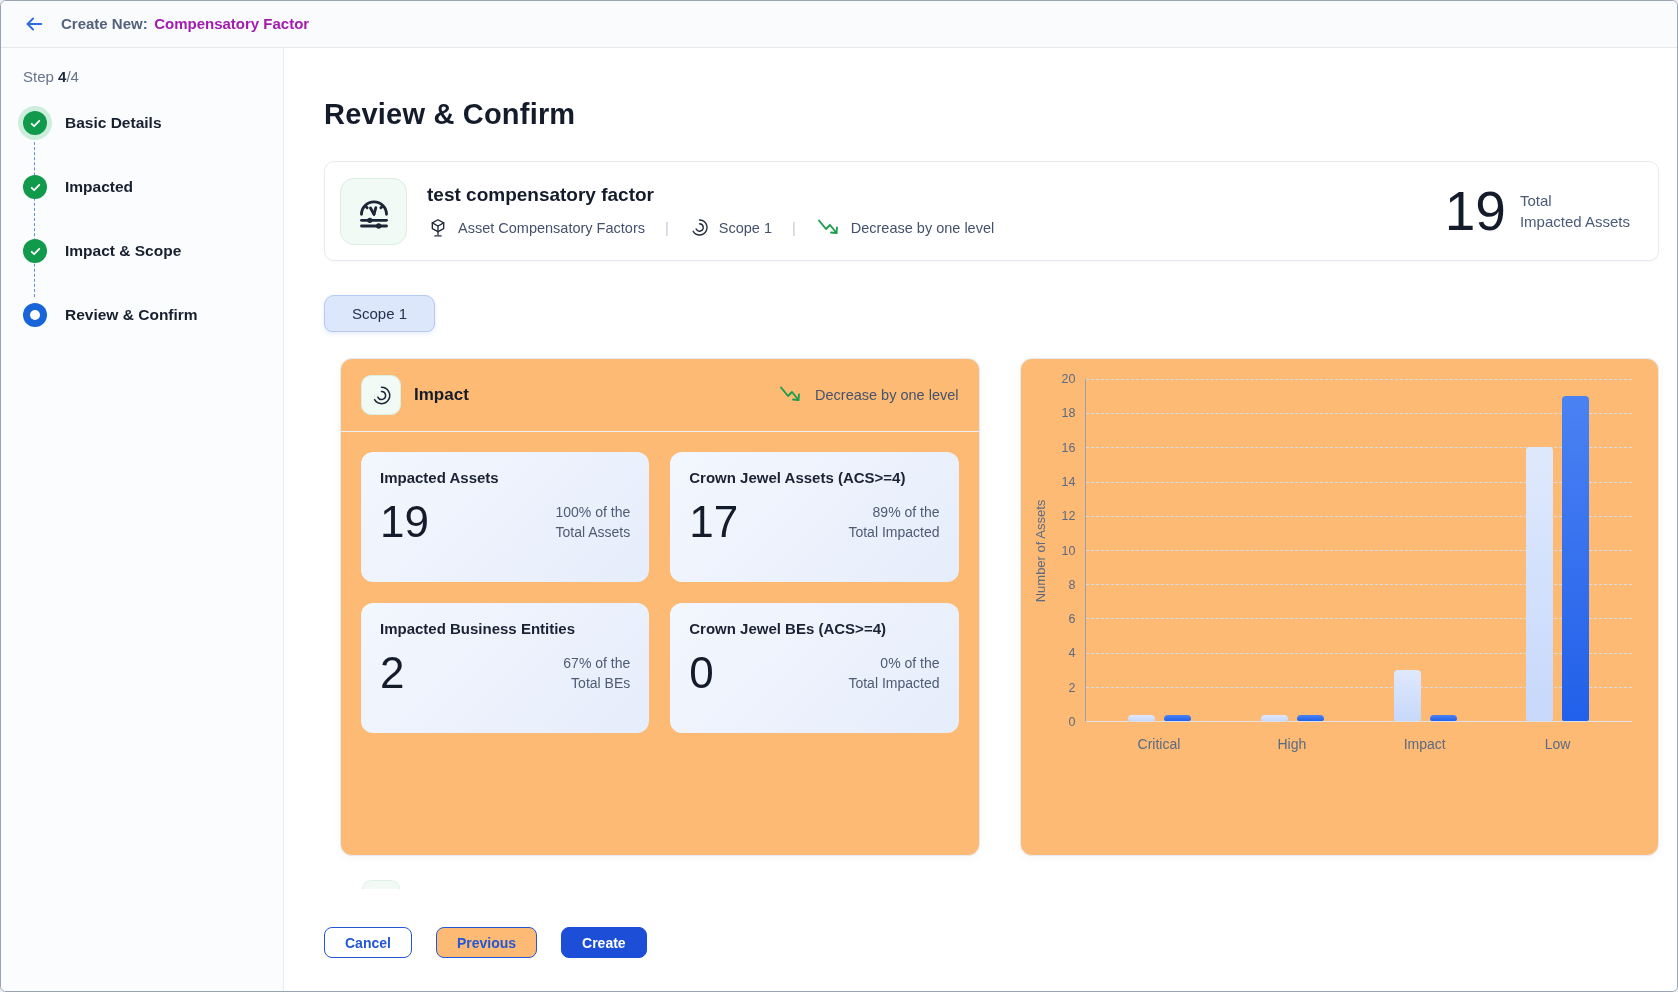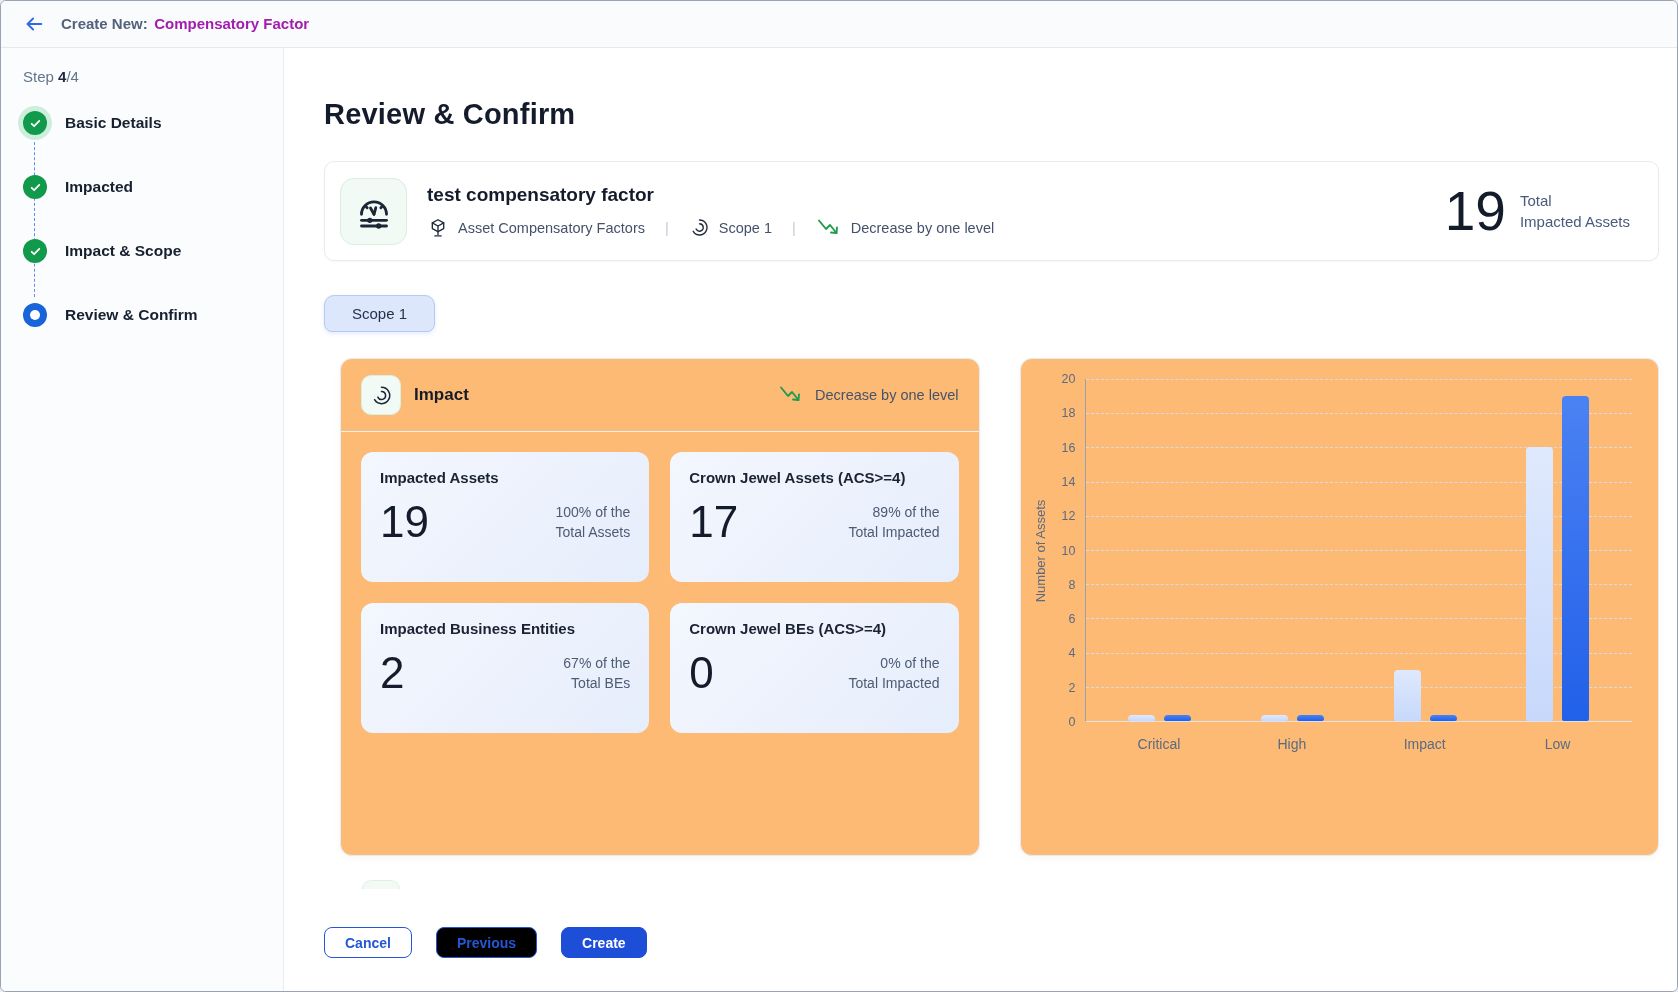--- a/index.html
+++ b/index.html
@@ -104,21 +104,21 @@
   
   .next-peek { width:38px; height:9px; margin:24px 0 0 38px; border:1px solid #d8efe2; border-bottom:none;
                border-radius:9px 9px 0 0; background:#f1faf5; opacity:0.85; }
 
   
   .footer { display:flex; gap:24px; margin-top:38px; }
   .btn { font-size:14px; font-weight:600; border-radius:8px; padding:6px 20px; height:31px;
          display:flex; align-items:center; justify-content:center; cursor:pointer;
          font-family:"Liberation Sans", sans-serif; }
   .btn-outline { background:#ffffff; border:1px solid #2457d6; color:#2457d6; }
-  .btn-soft { background:#000000; border:1px solid #2457d6; color:#2457d6; }
+  .btn-soft { background:#fdba74; border:1px solid #2457d6; color:#2457d6; }
   .btn-primary { background:#1d4ed8; border:1px solid #1d4ed8; color:#ffffff; }
 
   svg { display:block; }
 </style>
 </head>
 <body>
 
 <div class="screen">
 
   <div class="topbar">

